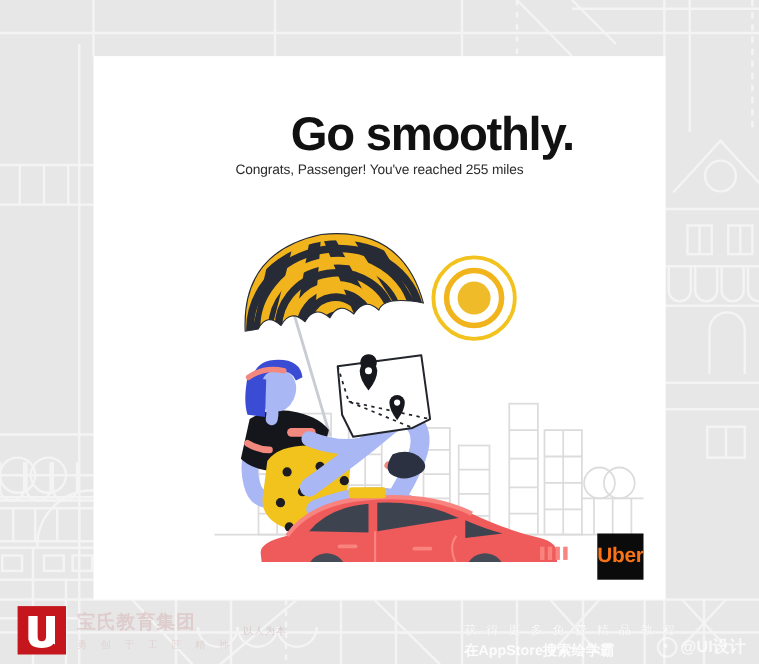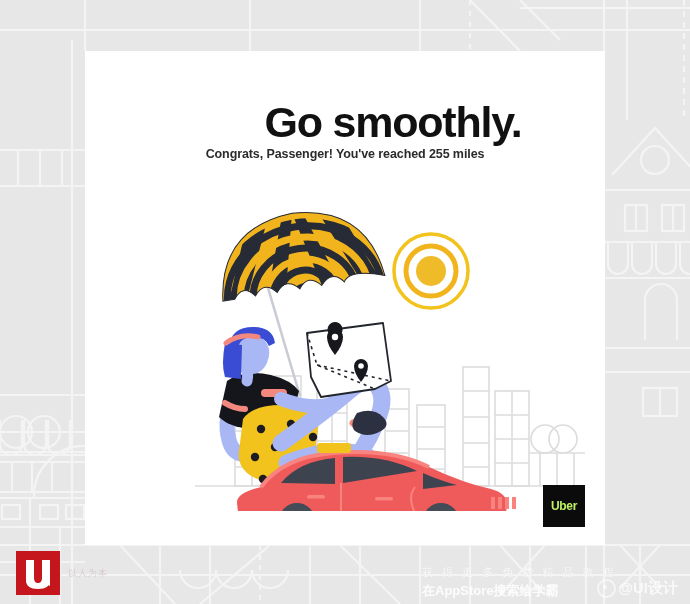--- a/index.html
+++ b/index.html
@@ -51,21 +51,21 @@
     line-height: 1;
     margin-left: 48px;
   }
   #subhead {
     position: absolute;
     left: 0;
     top: 94px;
     width: 520px;
     text-align: center;
     font-size: 12.5px;
-    font-weight: bold;
+    font-weight: normal;
     color: #2b2b2b;
     line-height: 1.45;
     letter-spacing: -0.1px;
   }
   #subhead .ln { display: block; }
 
   
   #illustration {
     position: absolute;
     left: 0;
@@ -80,22 +80,22 @@
     right: 20px;
     bottom: 18px;
     width: 42px;
     height: 42px;
     background: #0b0b0b;
     display: flex;
     align-items: center;
     justify-content: center;
   }
   #uber-logo span {
-    color: #bef264;
-    font-size: 12px;
+    color: #f97316;
+    font-size: 19px;
     font-weight: bold;
     letter-spacing: -0.3px;
   }
 
   
   #watermark-left {
     position: absolute;
     left: 16px;
     bottom: 8px;
     display: flex;
@@ -470,20 +470,24 @@
   </div>
 
   <div id="watermark-left">
     <div id="w-logo">
       <svg viewBox="0 0 44 44" xmlns="http://www.w3.org/2000/svg">
         <path d="M10 9 h8 v18 q0 5 4 5 q4 0 4 -5 V9 h8 v20 q0 9 -12 9 q-12 0 -12 -9 Z" fill="#ffffff"></path>
         <path d="M10 9 h8 v26 l-8 -4 Z" fill="#ffffff"></path>
         <path d="M26 9 h8 v26 l-8 -4 Z" fill="#ffffff"></path>
       </svg>
     </div>
+    <div id="w-text">
+      <div id="w-main">宝氏教育集团</div>
+      <div id="w-slogan">勇 创 于 工 匠 精 神</div>
+    </div>
     <div id="w-tag">以人为本</div>
   </div>
 
   <div id="watermark-right">
     <div id="wr-line1">获 得 更 多 免 费 精 品 教 程</div>
     <div id="wr-line3">在AppStore搜索绘学霸</div>
     <div id="wr-weibo">
       <span class="eye"></span>
       <span>@UI设计</span>
     </div>

